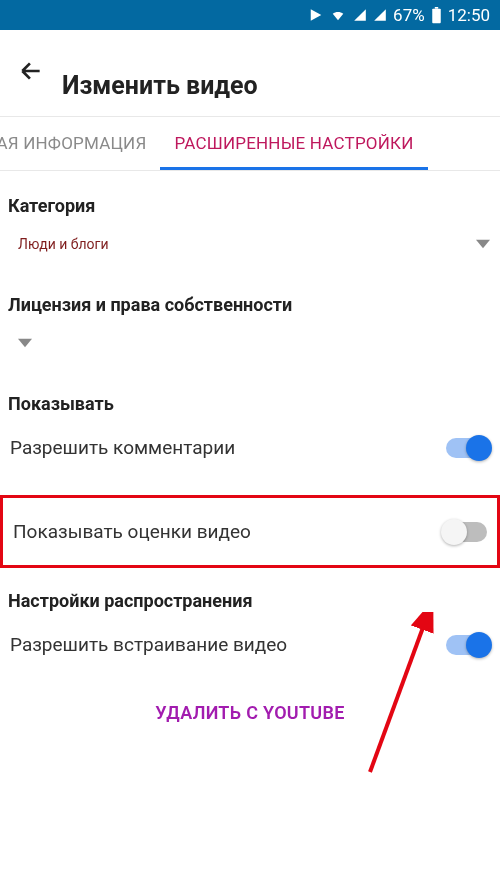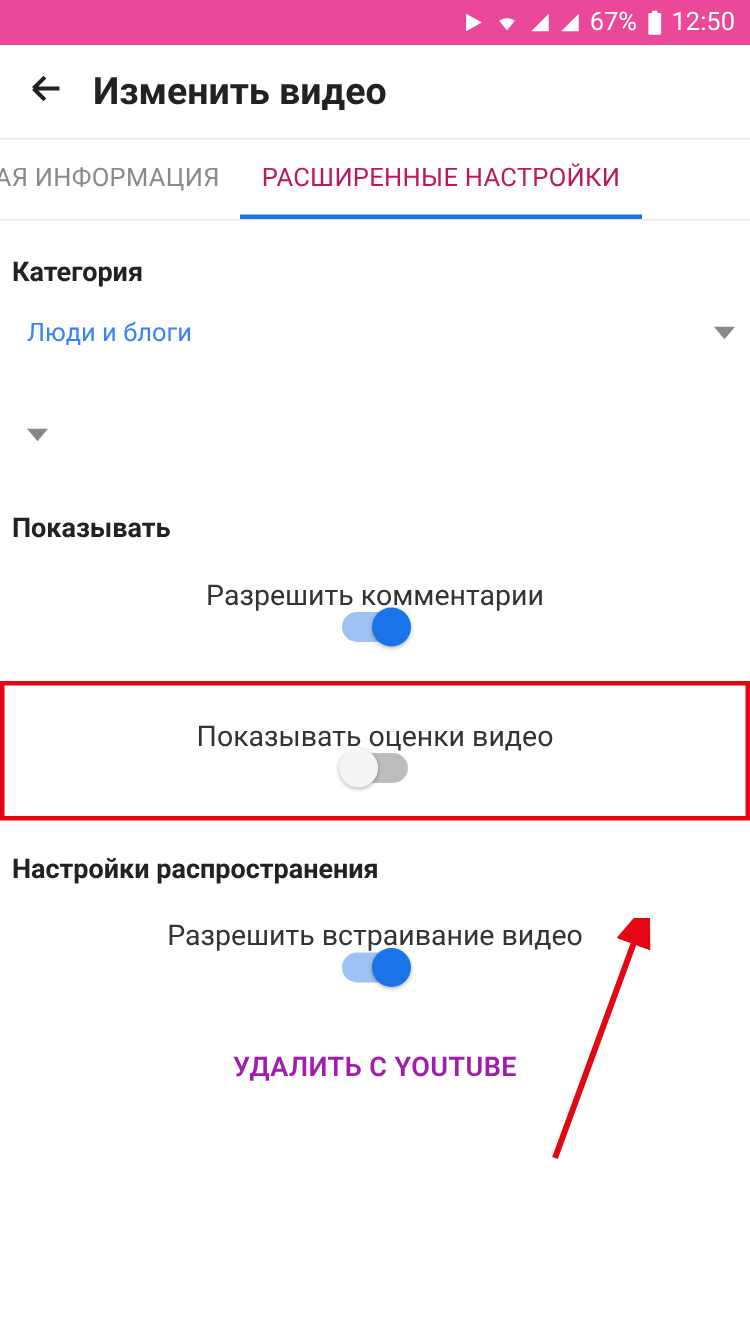--- a/index.html
+++ b/index.html
@@ -6,21 +6,21 @@
 body {
   width: 500px;
   height: 889px;
   font-family: Roboto, Arial, sans-serif;
   background: #fff;
   position: relative;
   overflow: hidden;
 }
 .status-bar {
   height: 30px;
-  background: #ec4899;
+  background: #0369a1;
   display: flex;
   align-items: center;
   justify-content: flex-end;
   padding: 0 10px;
   color: #fff;
   font-size: 17px;
   gap: 4px;
 }
 .status-bar .icons { display: flex; align-items: center; gap: 6px; }
 .sb-icon { display: inline-flex; }
@@ -30,20 +30,21 @@
   padding: 16px 18px;
   gap: 18px;
   border-bottom: 1px solid #e8e8e8;
 }
 .back-arrow { flex: 0 0 auto; }
 .header-title {
   flex: 1;
   font-size: 25px;
   font-weight: 700;
   color: #222;
+  margin-top: 25px;
 }
 .save-btn {
   color: #1a73e8;
   font-size: 18px;
   font-weight: 500;
   letter-spacing: 0.3px;
 }
 .tabs {
   display: flex;
   border-bottom: 1px solid #e8e8e8;
@@ -64,35 +65,34 @@
   font-size: 18px;
   font-weight: 700;
   color: #222;
   margin-bottom: 14px;
 }
 .select-row {
   display: flex;
   align-items: center;
   justify-content: space-between;
   padding: 6px 2px 8px 10px;
-  font-size: 17px;
-  color: #3b82f6;
+  font-size: 14px;
+  color: #7f1d1d;
   margin-bottom: 34px;
 }
 .caret {
   color: #888;
 }
 .toggle-row {
   display: flex;
   align-items: center;
   justify-content: space-between;
   padding: 8px 2px;
   font-size: 19px;
   color: #333;
-  flex-direction: column;
 }
 .toggle {
   position: relative;
   width: 44px;
   height: 20px;
   background: #9fc2f5;
   border-radius: 10px;
 }
 .toggle .knob {
   position: absolute;
@@ -106,21 +106,21 @@
 }
 .toggle.off { background: #bdbdbd; }
 .toggle.off .knob {
   background: #f5f5f5;
   left: -2px;
   right: auto;
 }
 .highlight-box {
   border: 3px solid #e30613;
   padding: 14px 8px;
-  margin: 18px -8px 22px;
+  margin: 28px -8px 22px;
 }
 .delete-btn {
   text-align: center;
   color: #a21caf;
   font-size: 18px;
   font-weight: 600;
   letter-spacing: 0.3px;
   margin-top: 38px;
   padding-bottom: 24px;
 }
@@ -186,20 +186,21 @@
   <div class="section-label">Категория</div>
   <div class="select-row">
     <span>Люди и блоги</span>
     <span class="caret">
       <svg width="14" height="10" viewBox="0 0 10 6">
           <path fill="#888" d="M0 0h10L5 6z"></path>
         </svg>
     </span>
   </div>
 
+  <div class="section-label">Лицензия и права собственности</div>
   <div class="select-row">
     <span class="caret">
       <svg width="14" height="10" viewBox="0 0 10 6">
           <path fill="#888" d="M0 0h10L5 6z"></path>
         </svg>
     </span>
   </div>
 
   <div class="section-label">Показывать</div>
   <div class="toggle-row" style="margin-bottom:6px">

